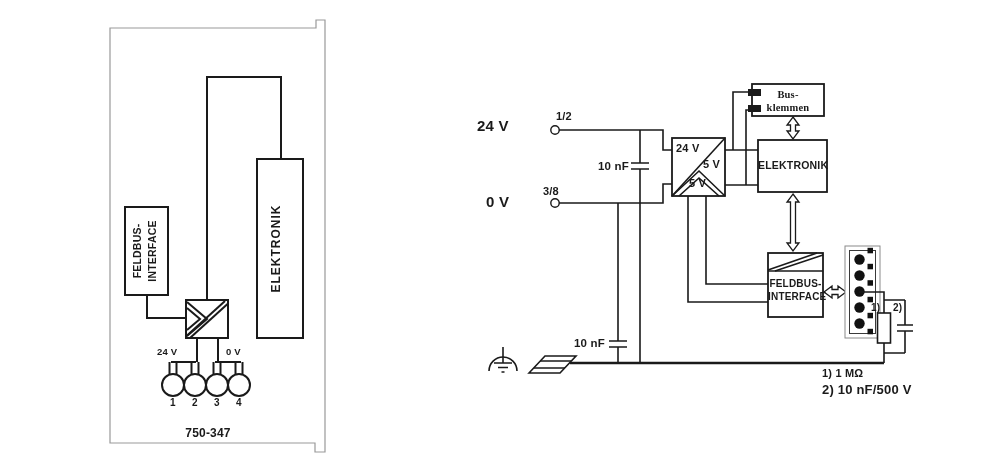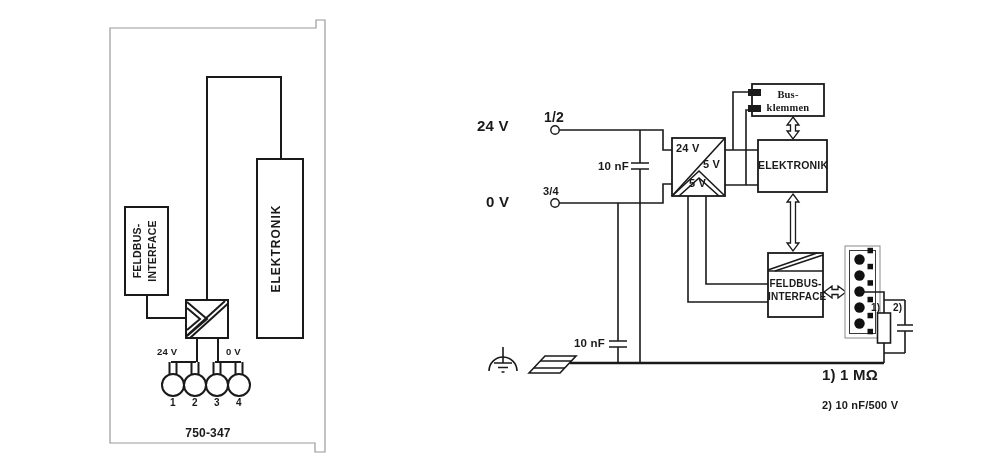--- a/index.html
+++ b/index.html
@@ -162,35 +162,35 @@
   <div class="lbl rot ctr" style="left:200px;top:238px;width:160px;height:21px;font-size:12px;letter-spacing:1px;">ELEKTRONIK</div>
   <div class="lbl" style="left:157px;top:347px;font-size:9.5px;">24 V</div>
   <div class="lbl" style="left:226px;top:347px;font-size:9.5px;">0 V</div>
   <div class="lbl ctr" style="left:167px;top:397px;width:12px;font-size:10px;">1</div>
   <div class="lbl ctr" style="left:189px;top:397px;width:12px;font-size:10px;">2</div>
   <div class="lbl ctr" style="left:211px;top:397px;width:12px;font-size:10px;">3</div>
   <div class="lbl ctr" style="left:233px;top:397px;width:12px;font-size:10px;">4</div>
   <div class="lbl ctr" style="left:182px;top:427px;width:52px;font-size:12px;">750-347</div>
 
   <div class="lbl" style="left:477px;top:118px;font-size:15px;">24 V</div>
-  <div class="lbl" style="left:544px;top:110px;font-size:14px;">1/2</div>
+  <div class="lbl" style="left:556px;top:110px;font-size:11px;">1/2</div>
   <div class="lbl" style="left:486px;top:194px;font-size:15px;">0 V</div>
-  <div class="lbl" style="left:543px;top:185px;font-size:11px;">3/4</div>
+  <div class="lbl" style="left:543px;top:185px;font-size:11px;">3/8</div>
   <div class="lbl" style="left:596px;top:160px;width:33px;text-align:right;font-size:11.5px;">10 nF</div>
   <div class="lbl" style="left:572px;top:337px;width:33px;text-align:right;font-size:11.5px;">10 nF</div>
   <div class="lbl" style="left:676px;top:142px;font-size:11px;">24 V</div>
   <div class="lbl" style="left:703px;top:158px;font-size:11px;">5 V</div>
   <div class="lbl" style="left:689px;top:177px;font-size:11px;">5 V</div>
   <div class="lbl ctr" style="left:756px;top:88px;width:64px;font-size:10.5px;line-height:13px;font-family:Liberation Serif, serif;">
     <div>Bus-</div>
     <div>klemmen</div>
   </div>
   <div class="lbl ctr" style="left:758px;top:160px;width:69px;font-size:10.5px;letter-spacing:0.2px;">ELEKTRONIK</div>
   <div class="lbl ctr" style="left:768px;top:278px;width:55px;font-size:10px;line-height:12.5px;">
     <div>FELDBUS-</div>
     <div>INTERFACE</div>
   </div>
   <div class="lbl" style="left:871px;top:302px;font-size:10px;">1)</div>
   <div class="lbl" style="left:893px;top:302px;font-size:10px;">2)</div>
-  <div class="lbl" style="left:822px;top:367px;font-size:15px;">1) 1 MΩ</div>
-  <div class="lbl" style="left:822px;top:399px;font-size:11px;">2) 10 nF/500 V</div>
+  <div class="lbl" style="left:822px;top:367px;font-size:11px;">1) 1 MΩ</div>
+  <div class="lbl" style="left:822px;top:383px;font-size:13px;">2) 10 nF/500 V</div>
 
 </div>
 
 </body></html>

